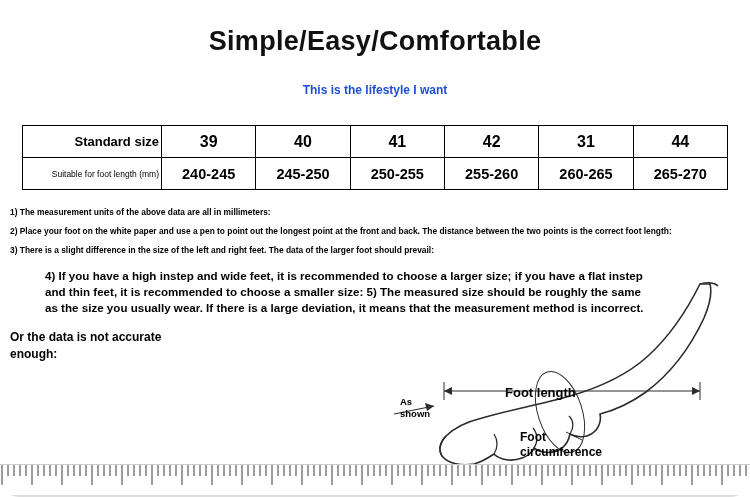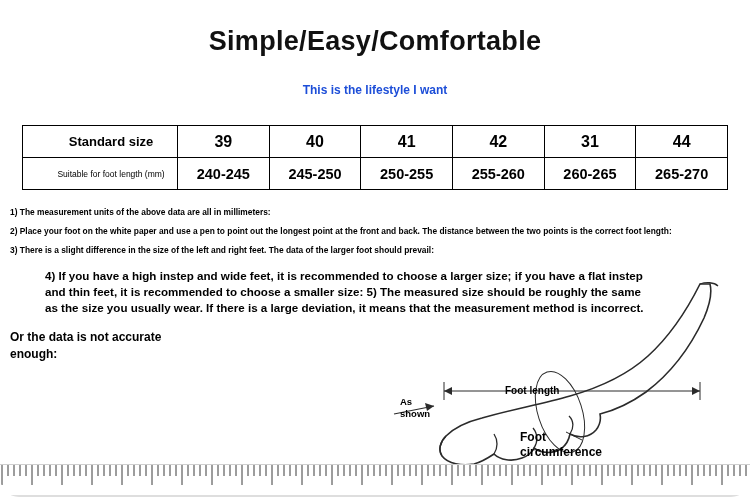--- a/index.html
+++ b/index.html
@@ -46,22 +46,22 @@
     table-layout: fixed;
   }
   table.size-table td {
     border: 1px solid #000;
     text-align: center;
     height: 31px;
     padding: 0 2px;
   }
   table.size-table td.label {
     width: 128px;
-    text-align: center;
-    padding-left: 24px;
+    text-align: right;
+    padding-left: 8px;
     margin-left: 16px;
   }
   .r1 .label {
     font-size: 13px;
     font-weight: bold;
   }
   .r1 .val {
     font-size: 16px;
     font-weight: bold;
   }
@@ -115,21 +115,21 @@
     font-size: 9.5px;
     font-weight: bold;
     line-height: 1.3;
     z-index: 4;
     width: 40px;
   }
   .lbl-foot-length {
     position: absolute;
     left: 505px;
     top: 385px;
-    font-size: 10px;
+    font-size: 13px;
     font-weight: bold;
     z-index: 4;
   }
   .lbl-foot-circ {
     position: absolute;
     left: 520px;
     top: 430px;
     font-size: 12px;
     font-weight: bold;
     line-height: 1.25;

